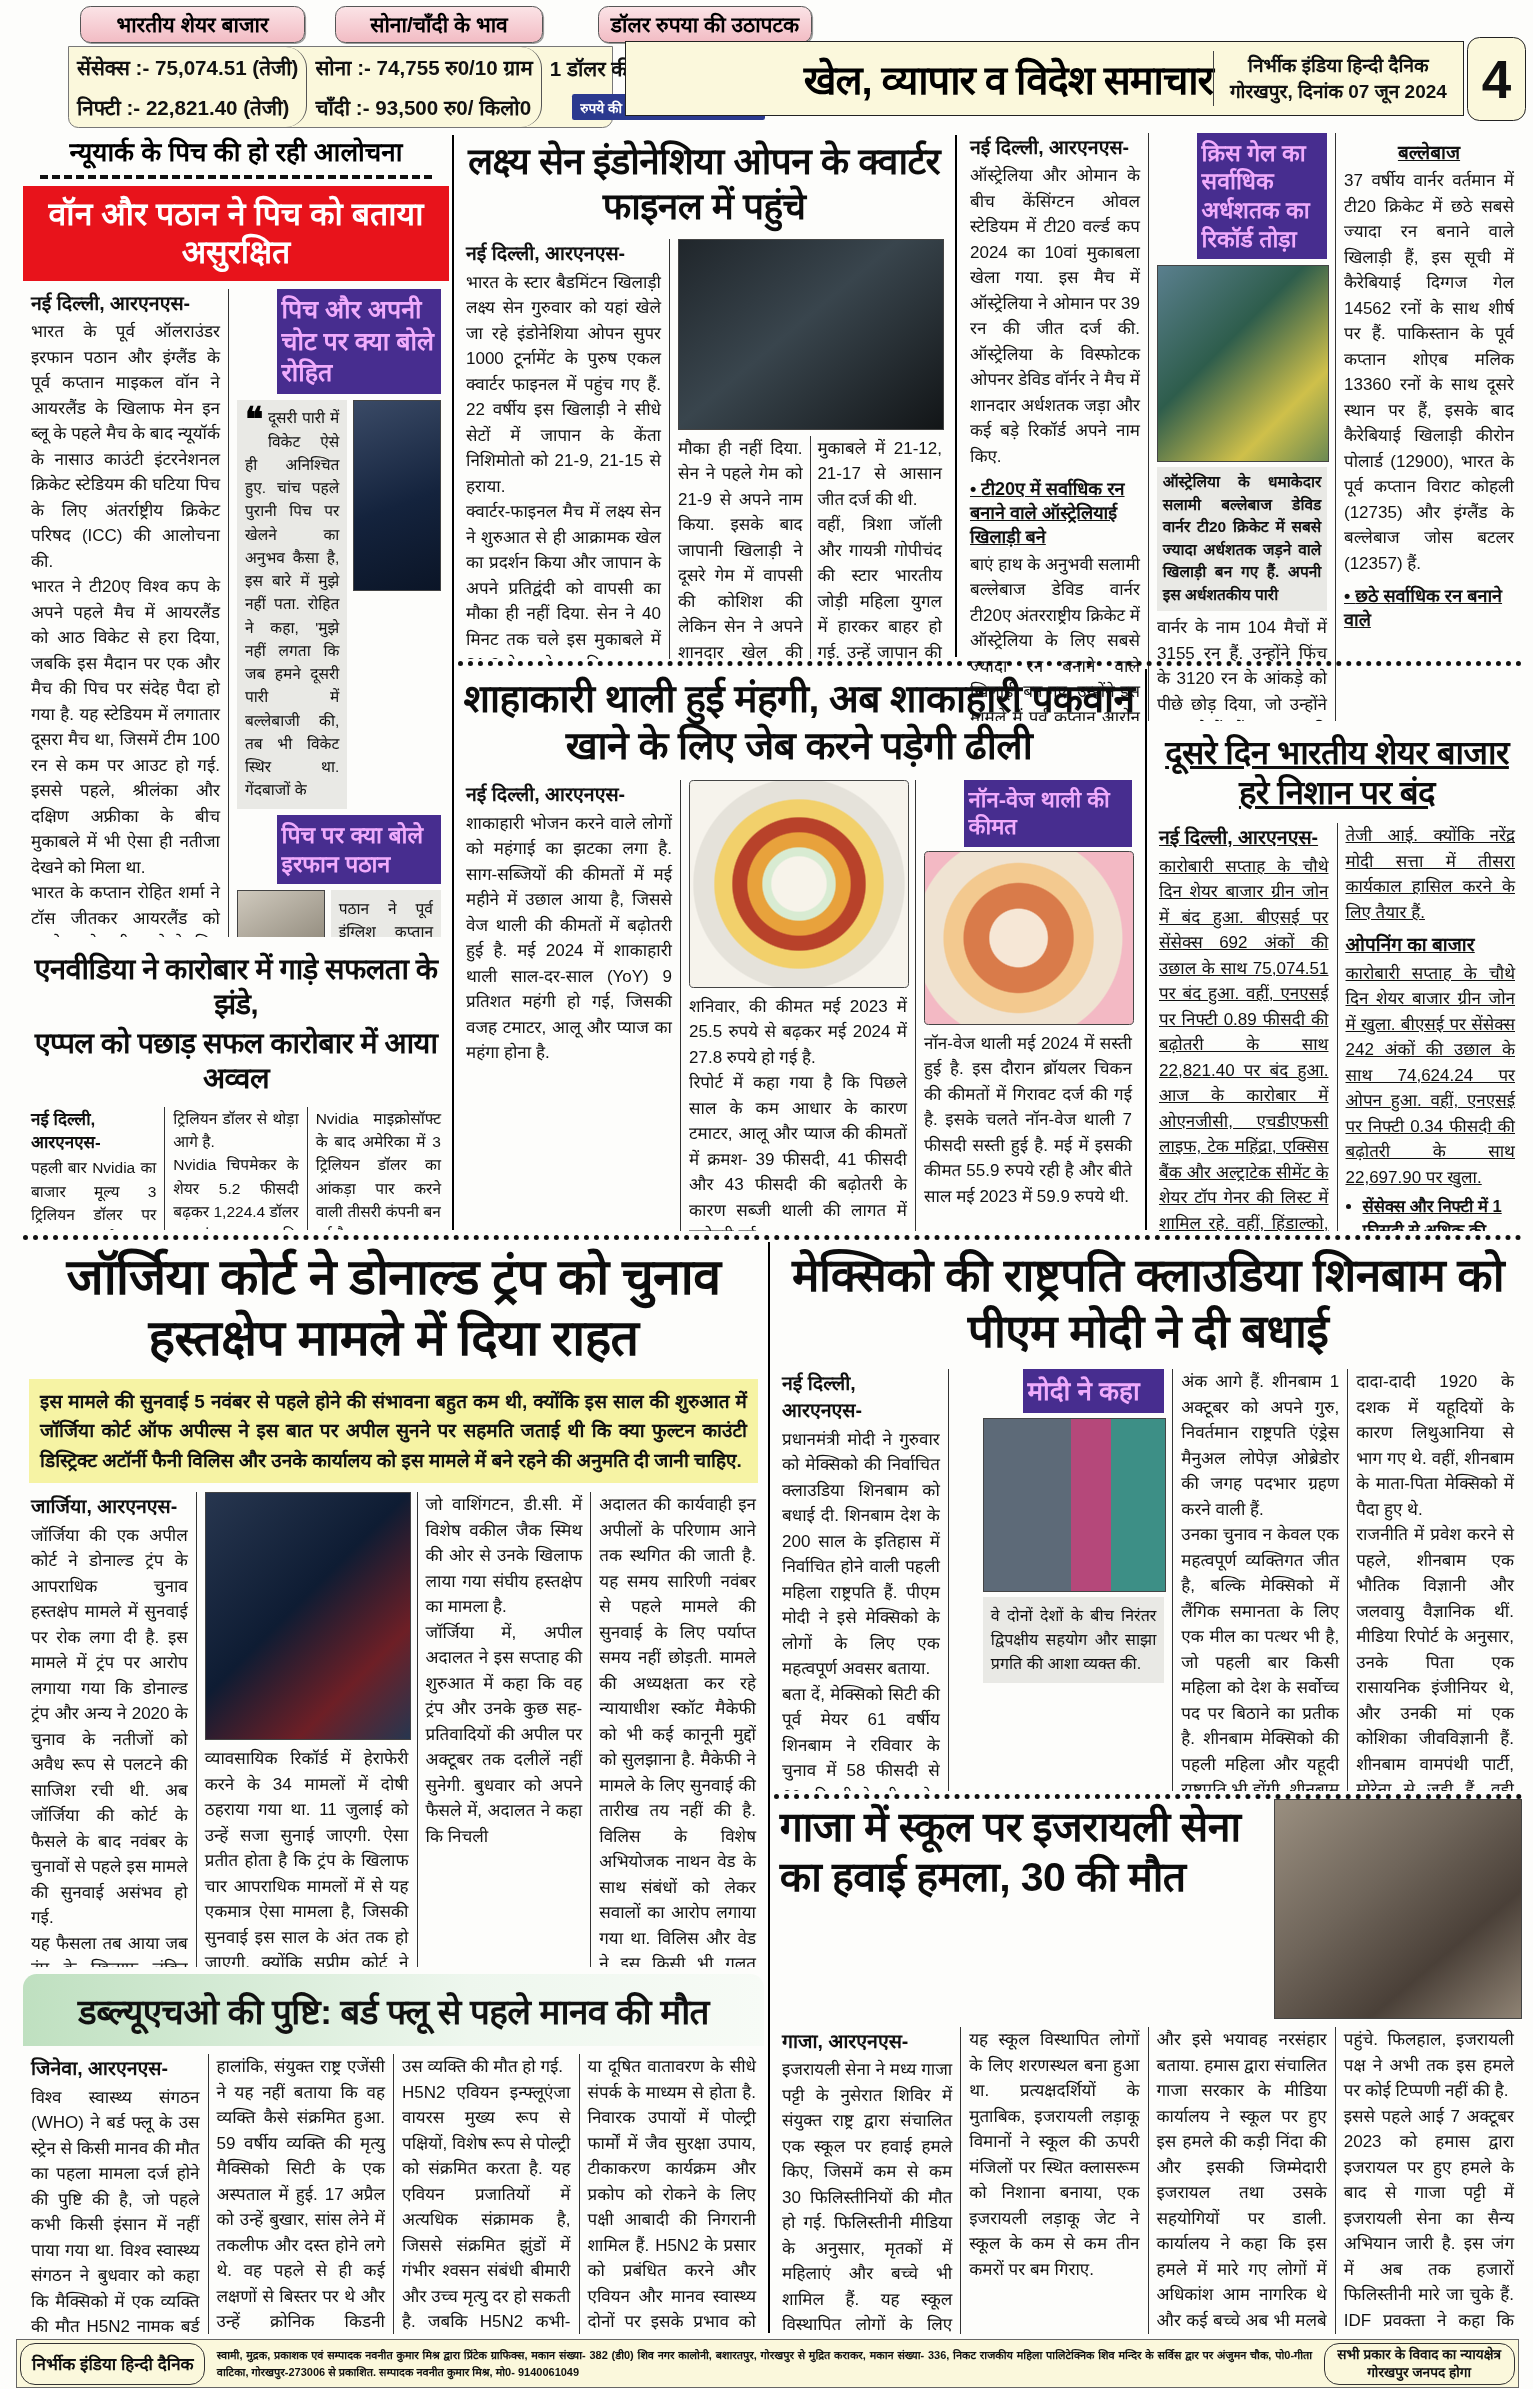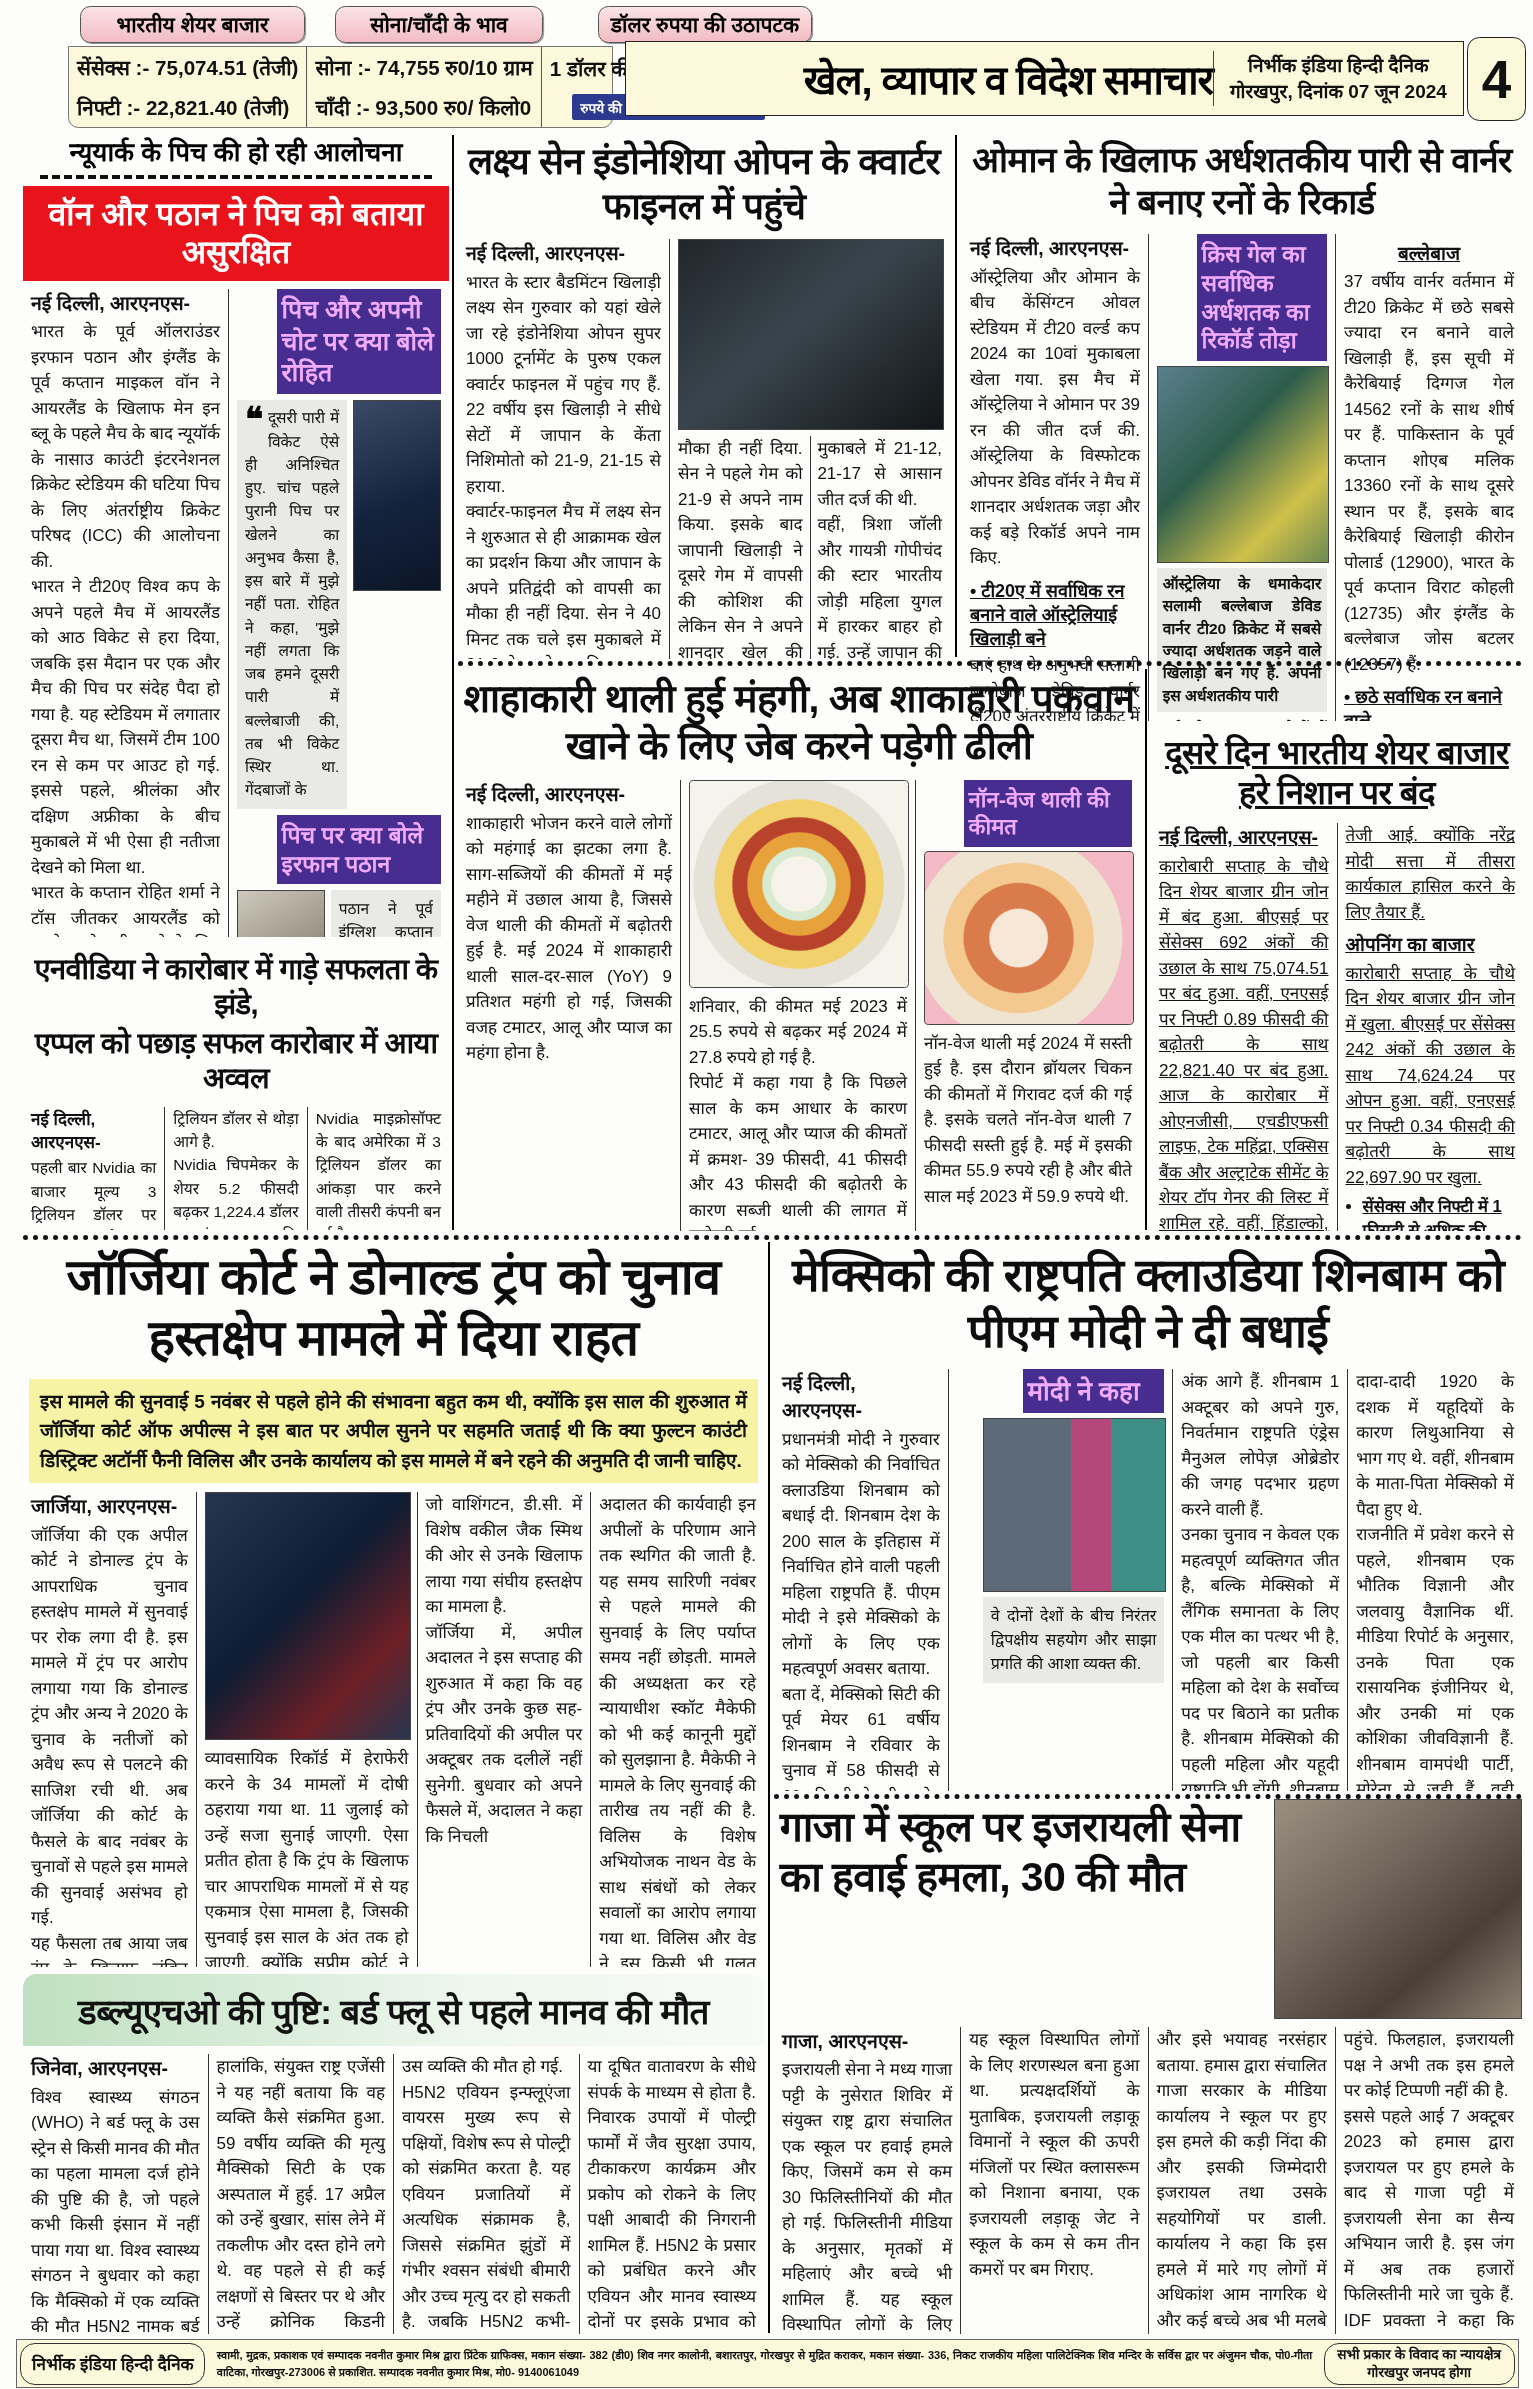--- a/index.html
+++ b/index.html
@@ -1,20 +1,20 @@
 <!DOCTYPE html>
 <html style="font-size:9.2px"><head>
 <meta charset="utf-8">
 <style>
   html,body{margin:0;padding:0;background:#777;}
   .page{position:relative;width:1533px;height:2389px;background:#fdfdfb;font-family:"Liberation Sans",sans-serif;color:#111;overflow:hidden;}
   
   .pill{position:absolute;top:5.7px;height:35px;background:linear-gradient(#fbe3e6,#f2bcc4);border:1.1px solid #555;border-radius:10.3px;display:flex;align-items:center;justify-content:center;font-size:21px;font-weight:800;color:#000;box-shadow:1.1px 1.1px 0 #999;}
   .tickerbox{position:absolute;left:68px;top:46px;width:543px;height:80px;background:#fbf8dc;border:1.1px solid #777;border-radius:0 0 10.3px 10.3px;display:flex;}
-  .tickerbox .cell{flex:1;padding:4.6px 8px;display:flex;flex-direction:column;justify-content:center;gap:12px;border-right:1.1px solid #555;}
+  .tickerbox .cell{flex:1;padding:4.6px 8px;display:flex;flex-direction:column;justify-content:center;gap:12px;border-right:1.1px solid #555;border-radius:21px;}
   .tickerbox .cell:last-child{border-right:none;}
   .tk{font-size:20.6px;font-weight:800;color:#111;white-space:nowrap;}
   .usd-drop{align-self:center;background:#2b3a8f;color:#fff;font-size:13.7px;font-weight:700;padding:3.4px 8px;border-radius:2.3px;white-space:nowrap;}
   .masthead{position:absolute;left:625px;top:41px;width:837px;height:73px;background:#fbf8dc;border:1.7px solid #222;display:flex;align-items:center;}
   .mast-title{flex:1;text-align:right;font-size:40px;font-weight:700;letter-spacing:-1.1px;color:#000;}
   .mast-right{width:240px;text-align:center;font-size:19px;font-weight:800;line-height:1.35;border-left:1.1px solid #444;padding:2.3px 4.6px;}
   .pageno{position:absolute;left:1467px;top:37px;width:57px;height:82px;background:#fbf8dc;border:1.7px solid #222;border-radius:12.6px;display:flex;align-items:center;justify-content:center;font-size:53px;font-weight:700;}
   
   .art{position:absolute;overflow:hidden;}
   .kicker{text-align:center;font-size:26px;font-weight:900;color:#000;text-shadow:1.1px 1.1px 0 #fff,-1.1px -1.1px 0 #fff;border-bottom:4.6px dashed #111;padding-bottom:5.7px;margin:0 17px 6.9px 17px;}
@@ -128,21 +128,20 @@
           <div class="btxt" style="flex:1;padding-right:6.9px;border-right:1.1px solid #333;">मौका ही नहीं दिया. सेन ने पहले गेम को 21-9 से अपने नाम किया. इसके बाद जापानी खिलाड़ी ने दूसरे गेम में वापसी की कोशिश की लेकिन सेन ने अपने शानदार खेल की बदौलत दूसरे सेट को भी 21-15 से अपने नाम कर अपना क्वार्टर फाइनल का टिकट कटाया.
 फ्रेंच ओपन और ऑल इंग्लैंड चैम्पियनशिप के सेमीफाइनल में</div>
           <div class="btxt" style="flex:1;padding-left:6.9px;">मुकाबले में 21-12, 21-17 से आसान जीत दर्ज की थी.
 वहीं, त्रिशा जॉली और गायत्री गोपीचंद की स्टार भारतीय जोड़ी महिला युगल में हारकर बाहर हो गई. उन्हें जापान की मायु मत्सुमोतो और वाकाना नागाहारा के खिलाफ कड़े मुकाबले में 21-19, 19-21, 19-21 से हार का सामना करना पड़ा.</div>
         </div>
       </div>
     </div>
   </section>
 
   <section class="art" style="left:962px;top:133px;width:560px;height:588px;">
-    <div class="headline" style="font-size:35px;">ओमान के खिलाफ अर्धशतकीय पारी से वार्नर ने बनाए रनों के रिकार्ड</div>
     <div class="cols">
       <div class="col">
         <div class="dateline">नई दिल्ली, आरएनएस-</div>
         <div class="btxt">ऑस्ट्रेलिया और ओमान के बीच केंसिंग्टन ओवल स्टेडियम में टी20 वर्ल्ड कप 2024 का 10वां मुकाबला खेला गया. इस मैच में ऑस्ट्रेलिया ने ओमान पर 39 रन की जीत दर्ज की. ऑस्ट्रेलिया के विस्फोटक ओपनर डेविड वॉर्नर ने मैच में शानदार अर्धशतक जड़ा और कई बड़े रिकॉर्ड अपने नाम किए.</div>
         <div class="bullet-h">टी20ए में सर्वाधिक रन बनाने वाले ऑस्ट्रेलियाई खिलाड़ी बने</div>
         <div class="btxt">बाएं हाथ के अनुभवी सलामी बल्लेबाज डेविड वार्नर टी20ए अंतरराष्ट्रीय क्रिकेट में ऑस्ट्रेलिया के लिए सबसे ज्यादा रन बनाने वाले खिलाड़ी बन गए. उन्होंने इस मामले में पूर्व कप्तान आरोन फिंच को पीछे छोड़ा. बाएं हाथ के बल्लेबाज</div>
       </div>
       <div class="col">
         <div class="purple" style="font-size:23px;">क्रिस गेल का सर्वाधिक अर्धशतक का रिकॉर्ड तोड़ा</div>
         <div class="photo" style="width:100%;height:195px;margin-top:5.7px;background:linear-gradient(135deg,#5a7f8e,#2e5d4c 40%,#cfc04a 75%,#6c8a52);"></div>

